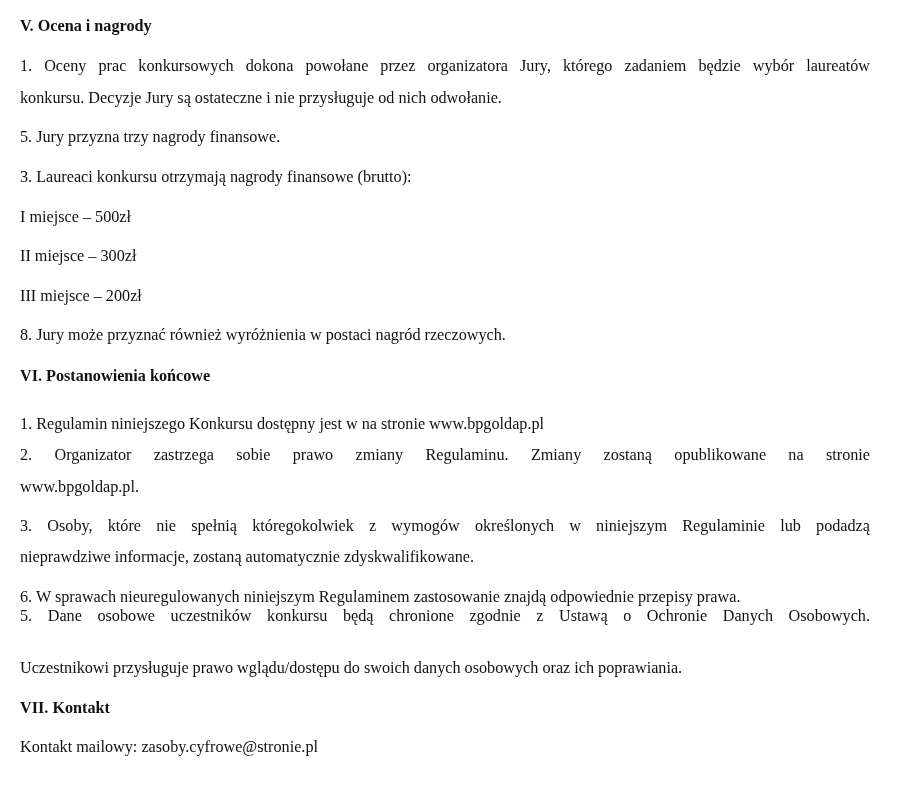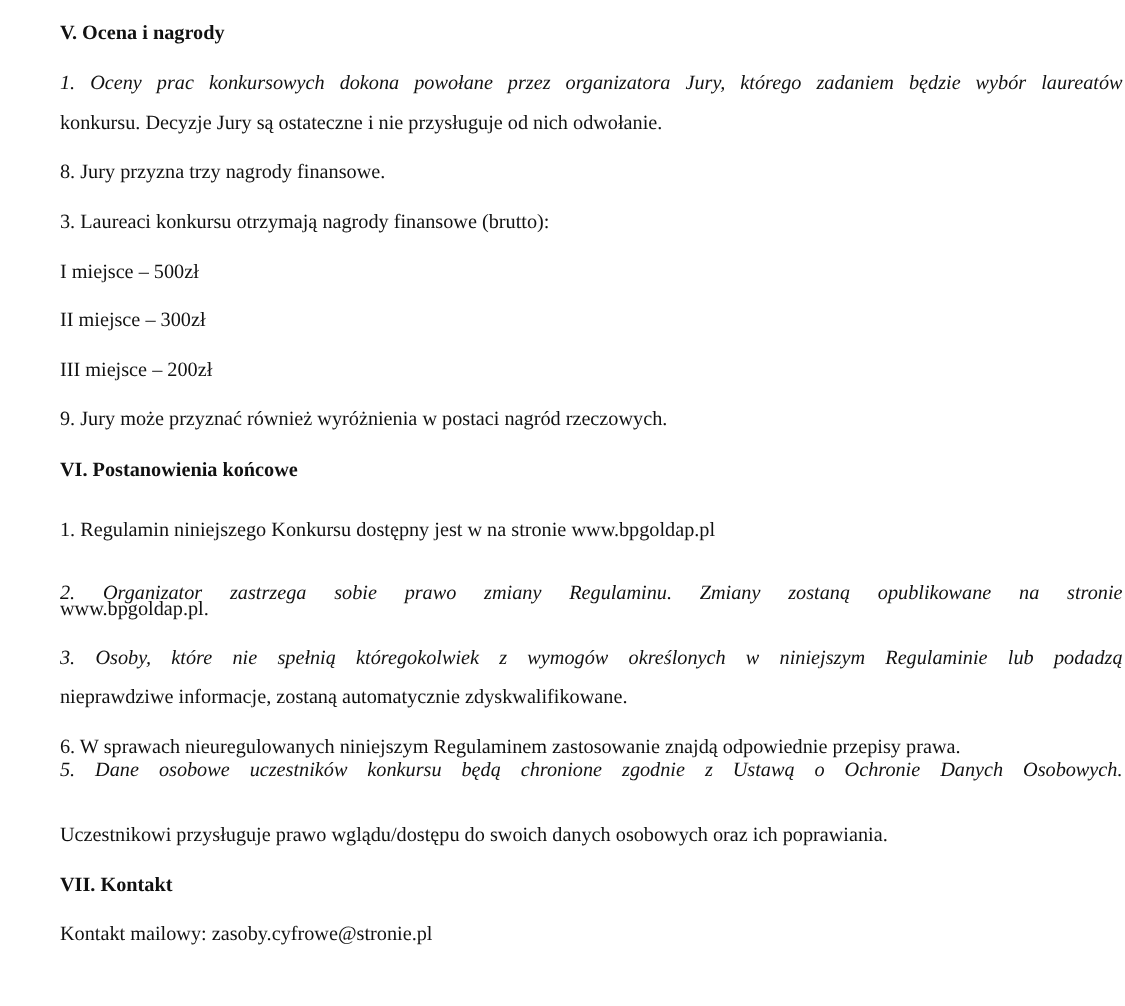--- a/index.html
+++ b/index.html
@@ -1,39 +1,39 @@
 <!DOCTYPE html>
 <html><head>
 <meta charset="utf-8">
 <style>
   html, body { margin: 0; padding: 0; background: #ffffff; }
   body { width: 900px; height: 805px; overflow: hidden; position: relative;
          font-family: "Liberation Serif", serif; color: #111; }
   .doc { position: absolute; left: 20px; top: 0; width: 850px; }
-  .ln { position: absolute; left: 0; font-size: 16.2px; line-height: 20px; white-space: nowrap; margin-left: 28px; }
+  .ln { position: absolute; left: 0; font-size: 16.2px; line-height: 20px; white-space: nowrap; }
   .h { font-weight: bold; }
-  .just { width: 850px; text-align: justify; text-align-last: justify; white-space: normal; font-style: italic; }
+  .just { width: 850px; text-align: justify; text-align-last: justify; white-space: normal; }
 </style>
 </head>
 <body>
 
 <div class="doc">
   <div class="ln h" style="top:16px">V. Ocena i nagrody</div>
   <div class="ln just" style="top:56px">1. Oceny prac konkursowych dokona powołane przez organizatora Jury, którego zadaniem będzie wybór laureatów</div>
   <div class="ln" style="top:88px">konkursu. Decyzje Jury są ostateczne i nie przysługuje od nich odwołanie.</div>
-  <div class="ln" style="top:127px">8. Jury przyzna trzy nagrody finansowe.</div>
+  <div class="ln" style="top:127px">5. Jury przyzna trzy nagrody finansowe.</div>
   <div class="ln" style="top:167px">3. Laureaci konkursu otrzymają nagrody finansowe (brutto):</div>
   <div class="ln" style="top:207px">I miejsce – 500zł</div>
   <div class="ln" style="top:246px">II miejsce – 300zł</div>
   <div class="ln" style="top:286px">III miejsce – 200zł</div>
-  <div class="ln" style="top:325px">9. Jury może przyznać również wyróżnienia w postaci nagród rzeczowych.</div>
+  <div class="ln" style="top:325px">8. Jury może przyznać również wyróżnienia w postaci nagród rzeczowych.</div>
 
   <div class="ln h" style="top:366px">VI. Postanowienia końcowe</div>
   <div class="ln" style="top:414px">1. Regulamin niniejszego Konkursu dostępny jest w na stronie www.bpgoldap.pl</div>
-  <div class="ln just" style="top:464px">2. Organizator zastrzega sobie prawo zmiany Regulaminu. Zmiany zostaną opublikowane na stronie</div>
+  <div class="ln just" style="top:445px">2. Organizator zastrzega sobie prawo zmiany Regulaminu. Zmiany zostaną opublikowane na stronie</div>
   <div class="ln" style="top:477px">www.bpgoldap.pl.</div>
   <div class="ln just" style="top:516px">3. Osoby, które nie spełnią któregokolwiek z wymogów określonych w niniejszym Regulaminie lub podadzą</div>
   <div class="ln" style="top:547px">nieprawdziwe informacje, zostaną automatycznie zdyskwalifikowane.</div>
   <div class="ln" style="top:587px">6. W sprawach nieuregulowanych niniejszym Regulaminem zastosowanie znajdą odpowiednie przepisy prawa.</div>
   <div class="ln just" style="top:606px">5. Dane osobowe uczestników konkursu będą chronione zgodnie z Ustawą o Ochronie Danych Osobowych.</div>
   <div class="ln" style="top:658px">Uczestnikowi przysługuje prawo wglądu/dostępu do swoich danych osobowych oraz ich poprawiania.</div>
 
   <div class="ln h" style="top:698px">VII. Kontakt</div>
   <div class="ln" style="top:737px">Kontakt mailowy: zasoby.cyfrowe@stronie.pl</div>
 </div>

